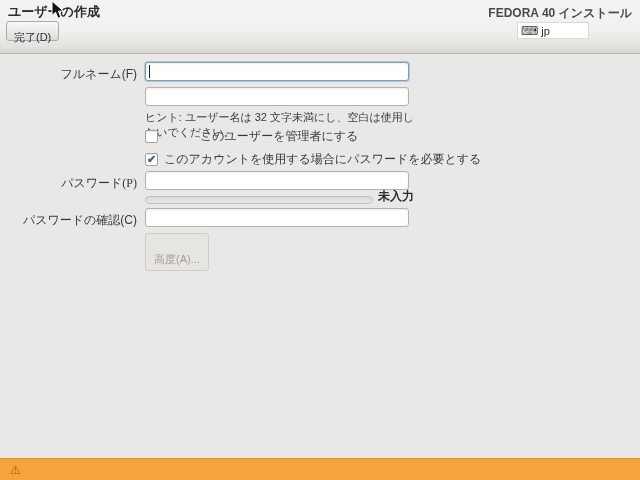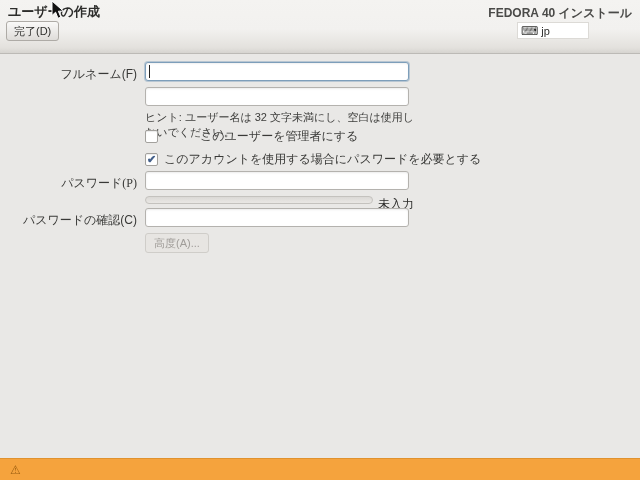--- a/index.html
+++ b/index.html
@@ -8,21 +8,21 @@
   #screen { position:relative; width:640px; height:480px; background:#e9e8e6; overflow:hidden; }
 
   
   .header {
     position:absolute; left:0; top:0; width:640px; height:54px;
     background:linear-gradient(to bottom,#f4f3f1 0%,#f2f1ef 55%,#e3e1dd 90%,#d6d4d0 100%);
     border-bottom:1px solid #bcbab6;
   }
   .page-title { position:absolute; left:8px; top:3px; font-size:13px; font-weight:bold; color:#2d2d2b; }
   .done-btn {
-    position:absolute; left:6px; top:21px; height:20px; padding:2px 7px;
+    position:absolute; left:6px; top:21px; height:20px; padding:8px 7px;
     font-family:"Liberation Sans", sans-serif; font-size:11px; color:#2e2e2c;
     background:linear-gradient(to bottom,#f9f9f8,#dedcd9);
     border:1px solid #aeaba6; border-radius:3px; line-height:14px;
   }
   .product { position:absolute; right:8px; top:5px; font-size:12px; font-weight:bold; color:#4a4a48; }
   .kbd-box {
     position:absolute; left:517px; top:22px; width:72px; height:17px;
     background:#ffffff; border:1px solid #dcdad6; display:flex; align-items:center; padding:0 3px;
   }
   .kbd-icon { font-size:12px; color:#2f2f2d; line-height:1; margin-right:3px; }
@@ -50,24 +50,24 @@
     display:flex; align-items:center; justify-content:center;
     font-size:11px; font-weight:bold; color:#44608a; line-height:1;
   }
   .checkbox-label { margin-left:6px; font-size:12px; color:#393937; }
 
   .strength-trough {
     position:absolute; left:145px; top:196px; width:228px; height:8px;
     border:1px solid #c4c2be; border-radius:4px;
     background:linear-gradient(to bottom,#dbd9d6,#e9e7e4);
   }
-  .strength-status { position:absolute; left:378px; top:196px; font-size:12px; font-weight:normal; color:#2c2c2a; }
+  .strength-status { position:absolute; left:378px; top:188px; font-size:12px; font-weight:bold; color:#2c2c2a; }
 
   .advanced-btn {
-    position:absolute; left:145px; top:233px; height:20px; padding:2px 8px;
+    position:absolute; left:145px; top:233px; height:20px; padding:18px 8px;
     font-family:"Liberation Sans", sans-serif; font-size:11px; color:#a09d99;
     background:#e7e5e2; border:1px solid #cfcdc9; border-radius:3px; line-height:14px;
   }
 
   
   .warnbar {
     position:absolute; left:0; top:458px; width:640px; height:22px;
     background:#f5a33d; border-top:1px solid #e0922e;
     display:flex; align-items:center;
   }

